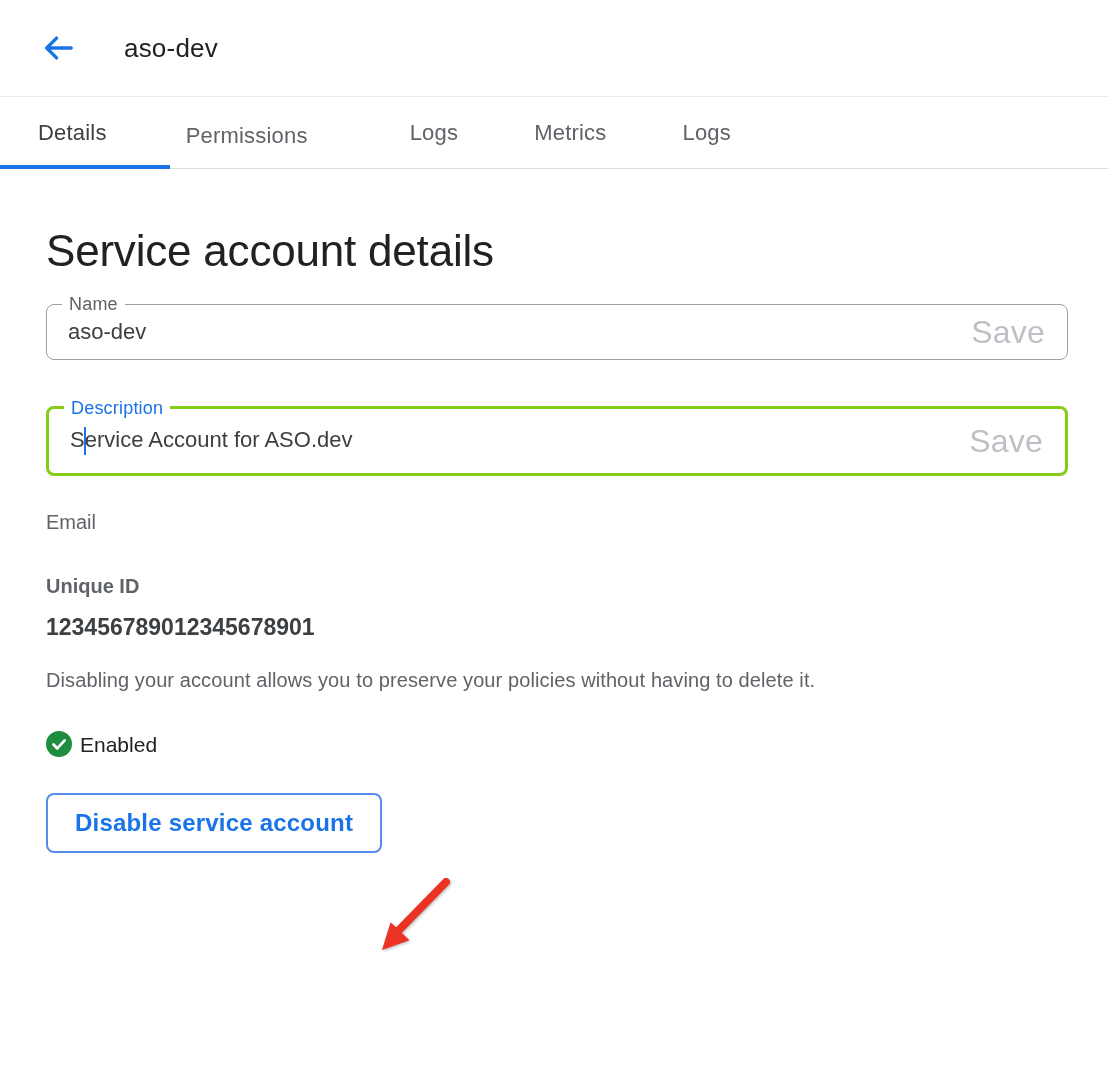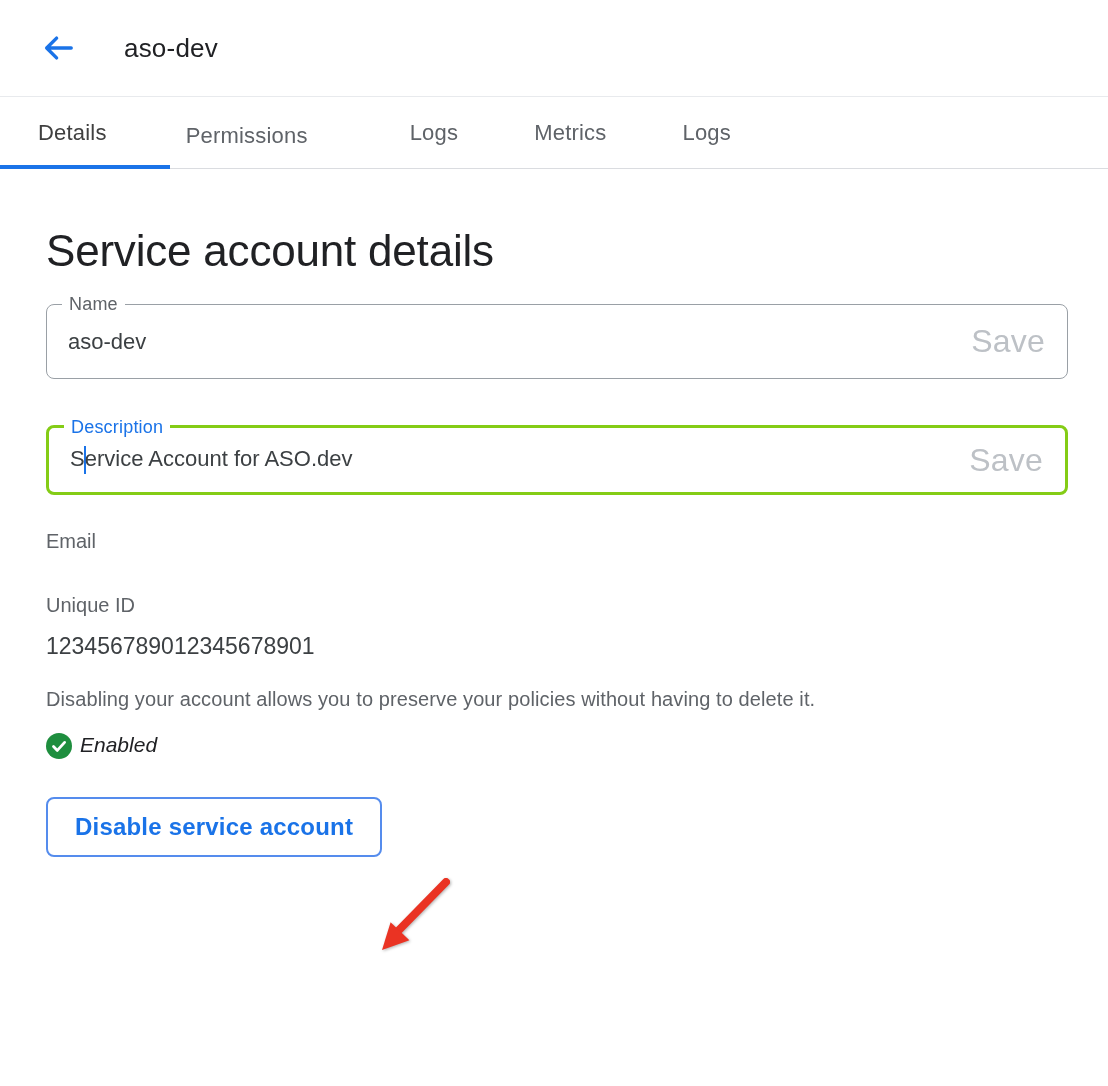--- a/index.html
+++ b/index.html
@@ -22,40 +22,40 @@
   .tab-metrics { margin-left:76px; }
   .tab-logs { margin-left:76px; }
   .tab-underline { position:absolute; left:0; bottom:-1px; width:170px; height:4px; background:#1a73e8; }
 
   
   .main { padding:0 40px 0 46px; }
   h1.section-heading { margin-top:62px; font-size:44px; font-weight:400; line-height:40px; color:#202124; letter-spacing:-0.2px; }
   h2.section-heading { margin-top:70px; font-size:30px; font-weight:400; line-height:40px; color:#202124; letter-spacing:-0.2px; }
 
   
-  .field { position:relative; height:75px; border:1px solid #9aa0a6; border-radius:8px; background:#fff; display:flex; align-items:center; }
+  .field { position:relative; height:56px; border:1px solid #9aa0a6; border-radius:8px; background:#fff; display:flex; align-items:center; }
   .field.name-field { margin-top:33px; }
   .field.desc-field { margin-top:46px; height:70px; border:3px solid #84cc16; }
   .field-label { position:absolute; top:-12px; left:15px; background:#fff; padding:0 7px; font-size:18px; line-height:22px; color:#5f6368; letter-spacing:0.2px; }
   .desc-field .field-label { color:#1a73e8; }
   .field-value { flex:1; padding-left:21px; font-size:22px; color:#3c4043; white-space:nowrap; overflow:hidden; cursor:text; }
   .caret { display:inline-block; width:2px; height:30px; background:#1a73e8; vertical-align:middle; margin:-4px -1px 0 -1px; }
   .save-btn { border:none; background:transparent; margin-right:22px; font-size:32px; color:#bdc1c6; cursor:default; letter-spacing:0.2px; }
 
   
   .info-block.email-block { margin-top:34px; }
-  .info-block.uid-block { margin-top:40px; }
+  .info-block.uid-block { margin-top:40px;font-weight:bold; }
   .info-label { font-size:20px; line-height:24px; color:#5f6368; }
   .info-value { margin-top:16px; font-size:24px; line-height:30px; color:#3c4043; }
   .uid-block .info-value { margin-top:14px; font-size:23px; }
   .email-redacted { color:#80868b; }
 
   .status-desc { margin-top:24px; font-size:20px; line-height:28px; color:#5f6368; letter-spacing:0.1px; }
 
-  .status-row { margin-top:20px; display:flex; align-items:flex-start; height:28px;font-style:italic; }
+  .status-row { margin-top:35px; display:flex; align-items:flex-end; height:28px; }
   .status-row .check-icon { width:26px; height:26px; flex:0 0 auto; }
   .status-label { margin-left:8px; font-size:21px; color:#202124; }
 
   .disable-btn { margin-top:36px; height:60px; padding:0 27px; background:#fff; border:2px solid #558ced; border-radius:8px; font-family:inherit; font-size:24px; font-weight:600; letter-spacing:0.2px; color:#1a73e8; cursor:pointer; }
 
   .annotation-arrow { position:absolute; left:370px; top:874px; width:90px; height:84px; pointer-events:none; filter:drop-shadow(1px 1px 1.5px rgba(0,0,0,0.3)); }
 </style>
 </head>
 <body>
 

